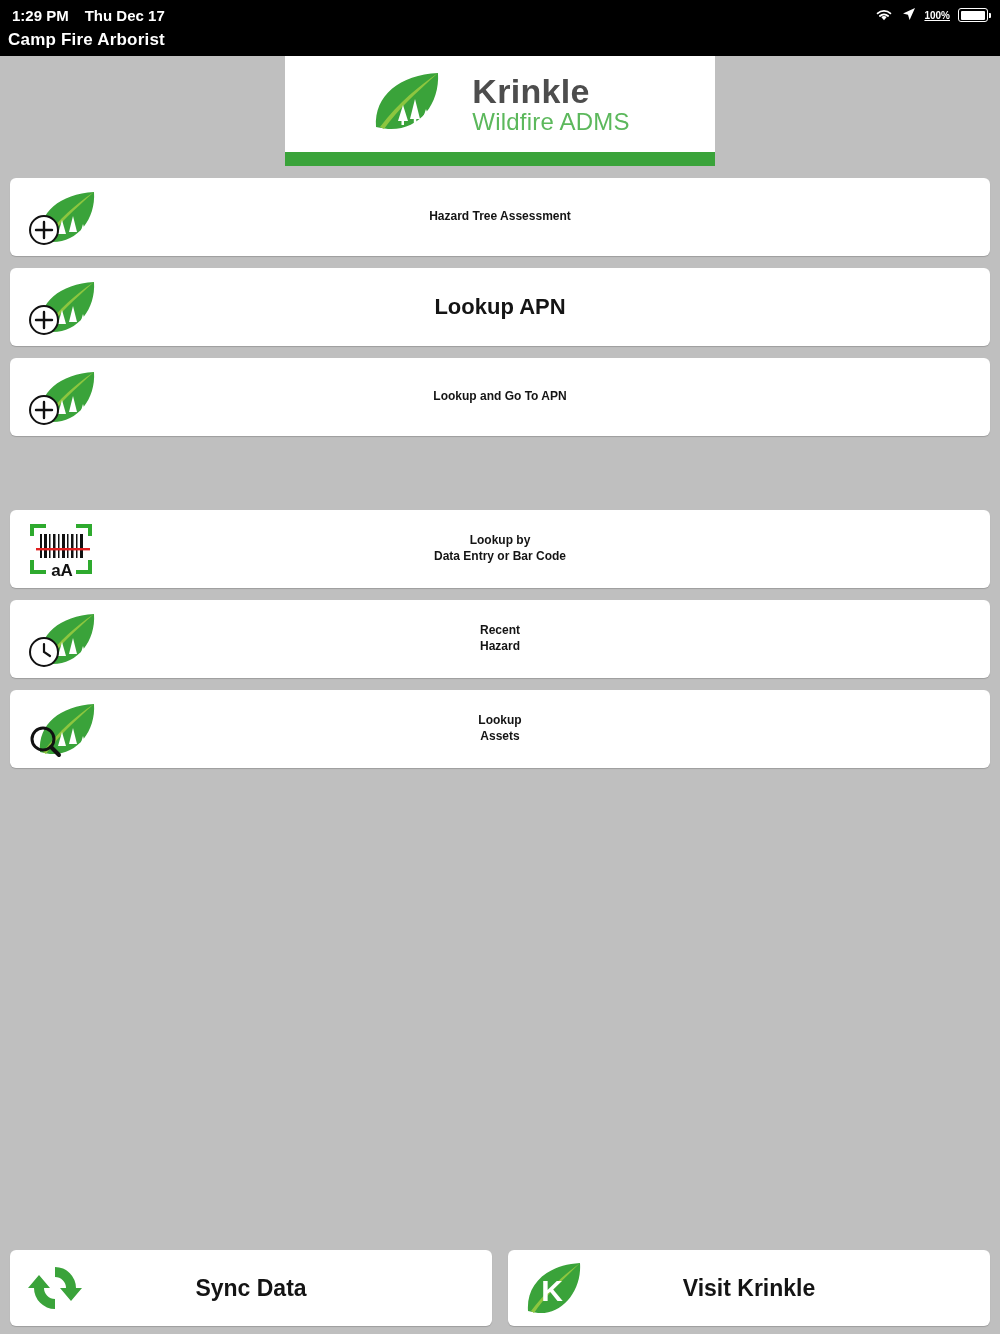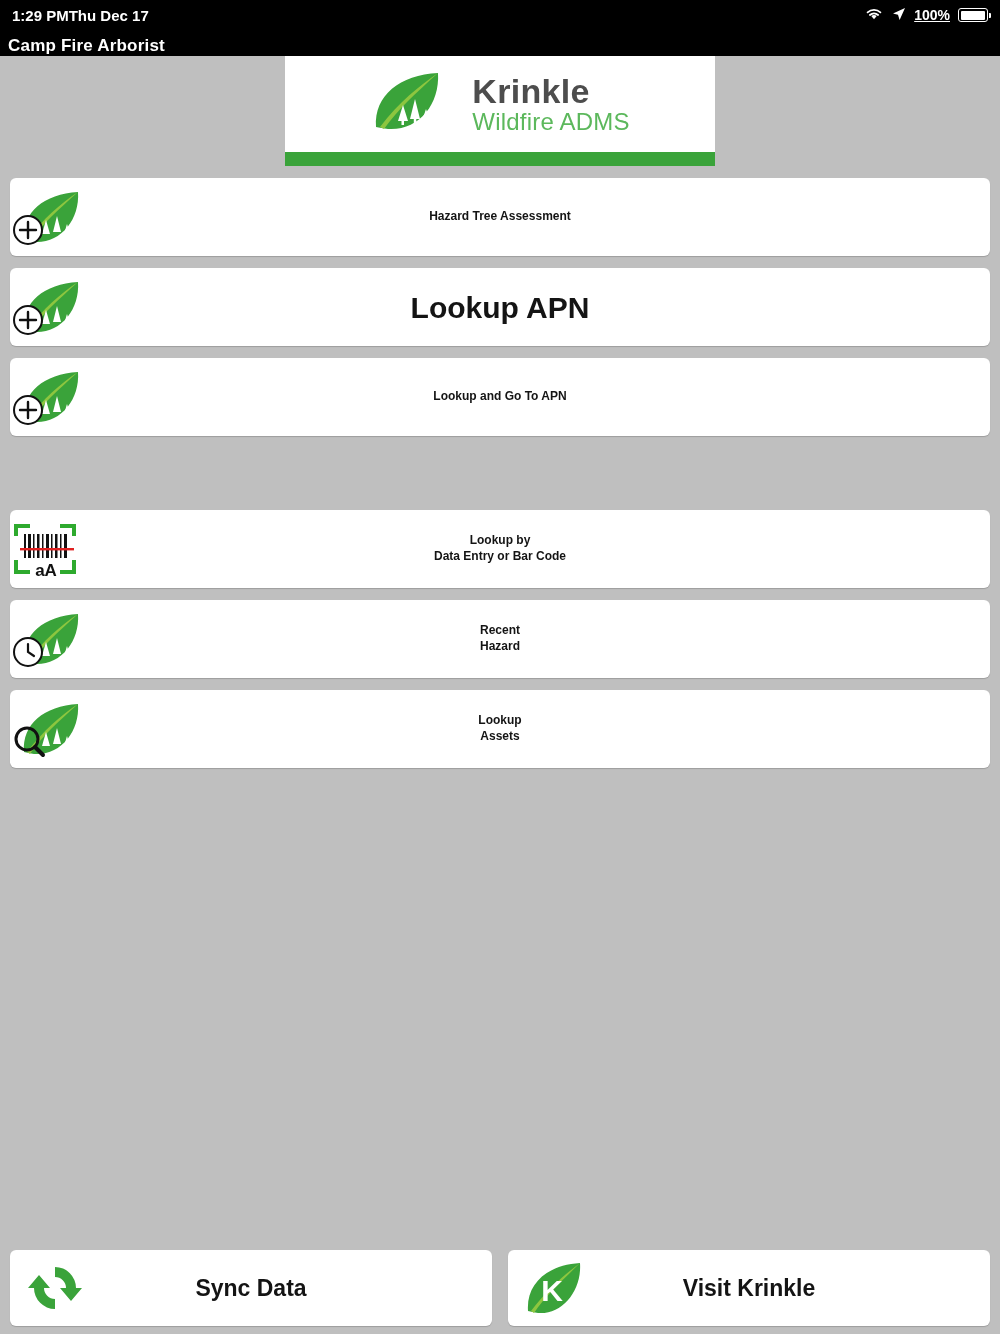--- a/index.html
+++ b/index.html
@@ -14,28 +14,28 @@
   .statusbar {
     height: 30px;
     background: #000;
     color: #fff;
     display: flex;
     align-items: center;
     padding: 0 12px;
     font-size: 15px;
     font-weight: 600;
   }
-  .statusbar .time { }
+  .statusbar .time { margin-right: 16px; }
   .statusbar .date { font-weight: 600; }
   .statusbar .right {
     margin-left: auto;
     display: flex;
     align-items: center;
     gap: 8px;
-    font-size: 14px;
+    font-size: 10px;
     text-decoration: underline;
   }
   .wifi-icon { display: inline-block; }
   .loc-icon { display: inline-block; }
   .battery {
     width: 30px; height: 14px;
     border: 1.5px solid #fff;
     border-radius: 3px;
     position: relative;
     display: inline-block;
@@ -55,21 +55,21 @@
     background: #fff;
     border-radius: 1px;
   }
 
   
   .titlebar {
     height: 26px;
     background: #000;
     color: #fff;
     display: flex;
-    align-items: flex-end;
+    align-items: flex-start;
     padding: 0 8px;
     font-size: 17px;
     font-weight: bold;
     letter-spacing: .2px;
   }
 
   
   .content {
     position: relative;
     height: calc(1334px - 30px - 26px);
@@ -115,35 +115,35 @@
     border-radius: 6px;
     height: 78px;
     display: flex;
     align-items: center;
     justify-content: center;
     margin-top: 12px;
     box-shadow: 0 1px 1px rgba(0,0,0,.18);
   }
   .btn .ico {
     position: absolute;
-    left: 0;
+    left: 16px;
     top: 50%;
     transform: translateY(-50%);
     width: 78px;
     height: 62px;
   }
   .btn .label {
     font-size: 12px;
     font-weight: bold;
     color: #141414;
     text-align: center;
     line-height: 1.3;
     white-space: pre-line;
   }
-  .btn.big .label { font-size: 30px; }
+  .btn.big .label { font-size: 22px; }
 
   .spacer { height: 62px; }
 
   
   .bottombar {
     position: absolute;
     left: 0; right: 0; bottom: 0;
     height: 84px;
     display: flex;
     gap: 16px;

